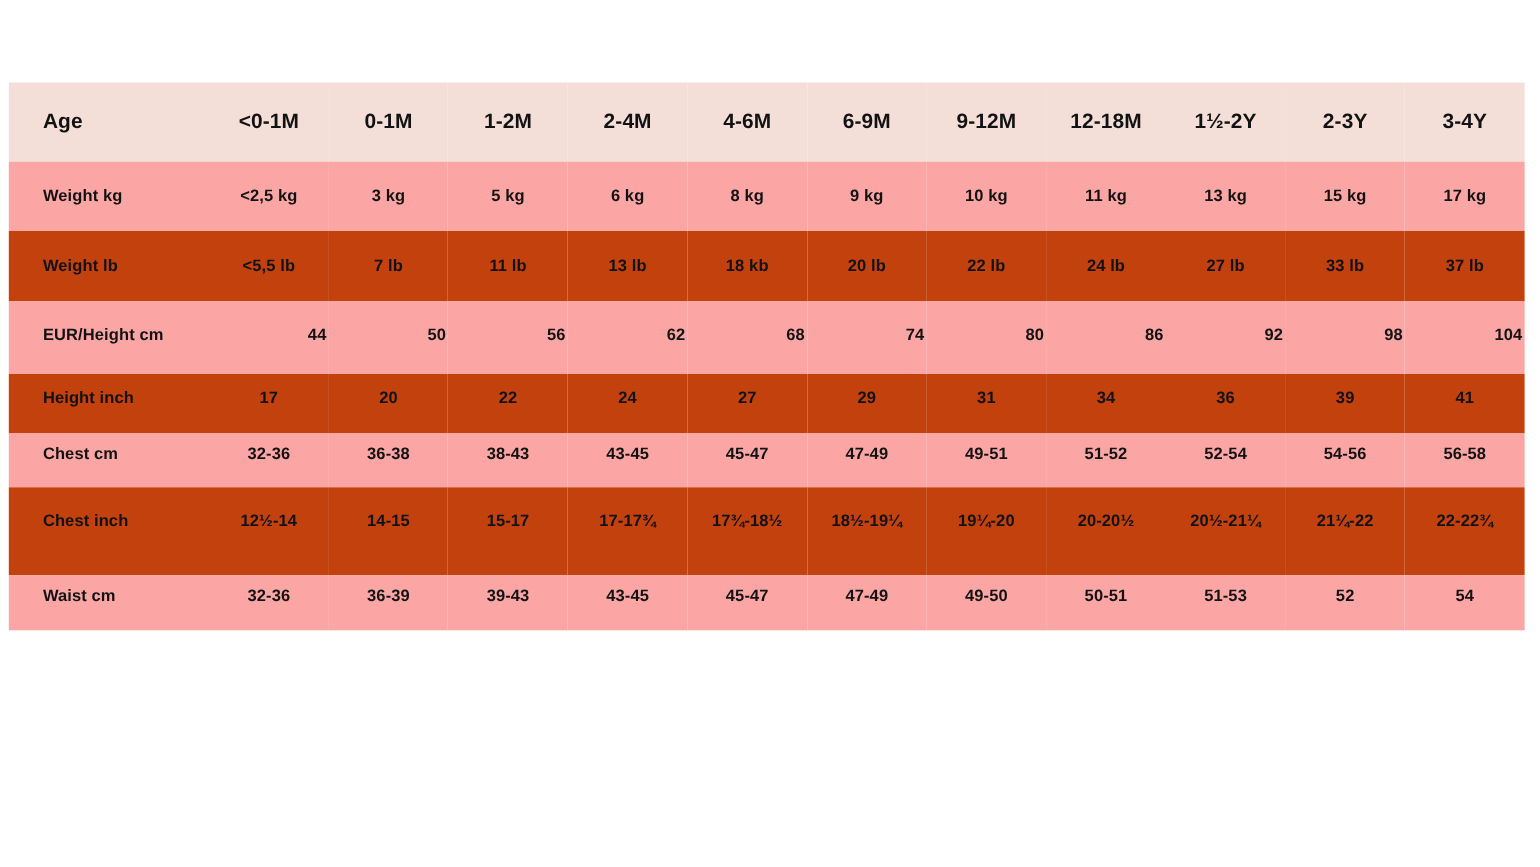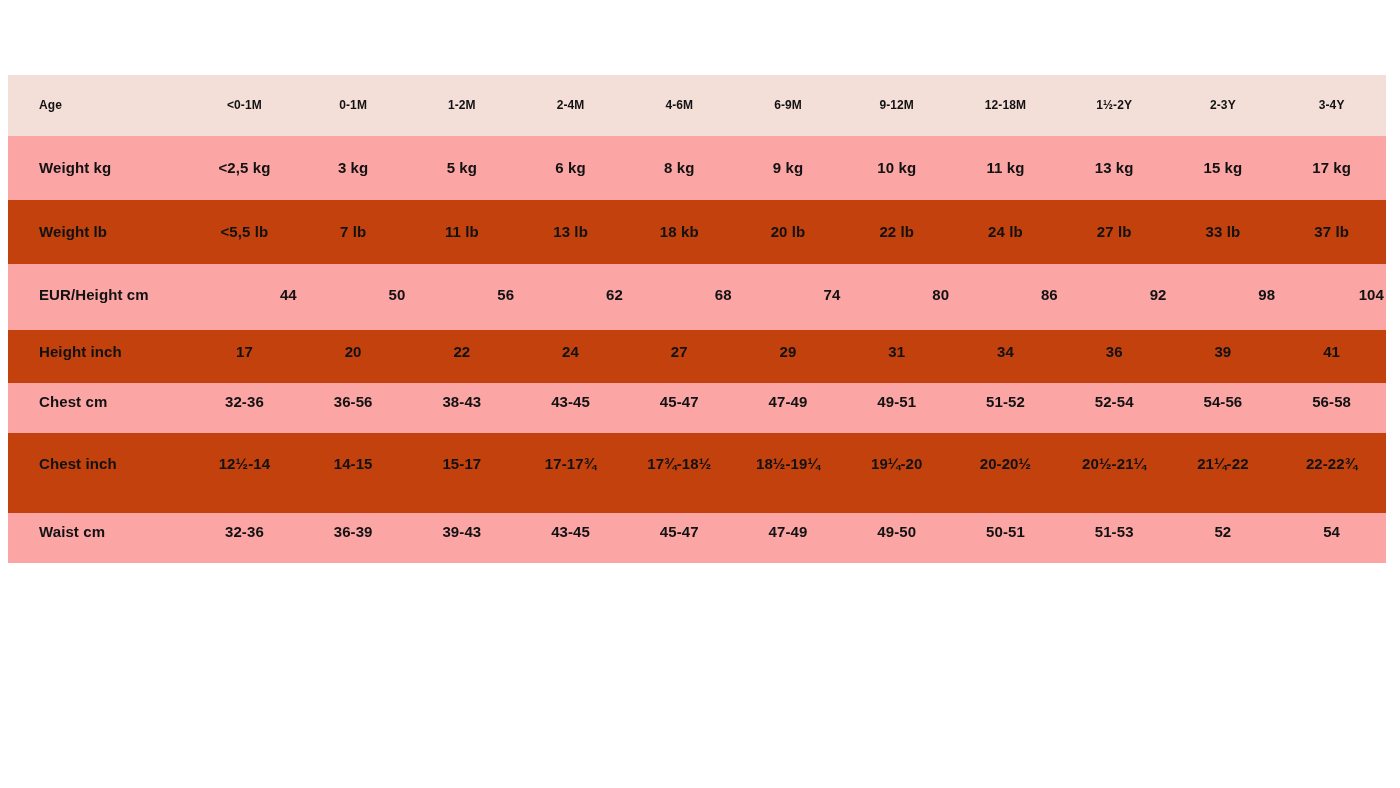--- a/index.html
+++ b/index.html
@@ -42,21 +42,21 @@
     text-align: left;
     padding-left: 31px;
     padding-right: 8px;
   }
 
   tr.band-pink  td { background: #f4ded8; }
   tr.band-gray  td { background: #c2410c; }
   tr.band-white td { background: #fca5a5; }
 
   tr.header td {
-    font-size: 12px;
+    font-size: 19px;
     font-weight: bold;
     padding-top: 22px;
     padding-bottom: 22px;
   }
   tr.r-weight-kg td,
   tr.r-weight-lb td { padding-top: 21px; padding-bottom: 21px; }
 
   tr.r-eur td { padding-top: 20px; padding-bottom: 24px; text-align: right; }
   tr.r-eur td.row-label { padding-right: 40px; }
 
@@ -168,21 +168,21 @@
         <td class="cell">31</td>
         <td class="cell">34</td>
         <td class="cell">36</td>
         <td class="cell">39</td>
         <td class="cell">41</td>
       </tr>
 
       <tr class="band-white r-chest-cm">
         <td class="row-label">Chest cm</td>
         <td class="cell">32-36</td>
-        <td class="cell">36-56</td>
+        <td class="cell">36-38</td>
         <td class="cell">38-43</td>
         <td class="cell">43-45</td>
         <td class="cell">45-47</td>
         <td class="cell">47-49</td>
         <td class="cell">49-51</td>
         <td class="cell">51-52</td>
         <td class="cell">52-54</td>
         <td class="cell">54-56</td>
         <td class="cell">56-58</td>
       </tr>

